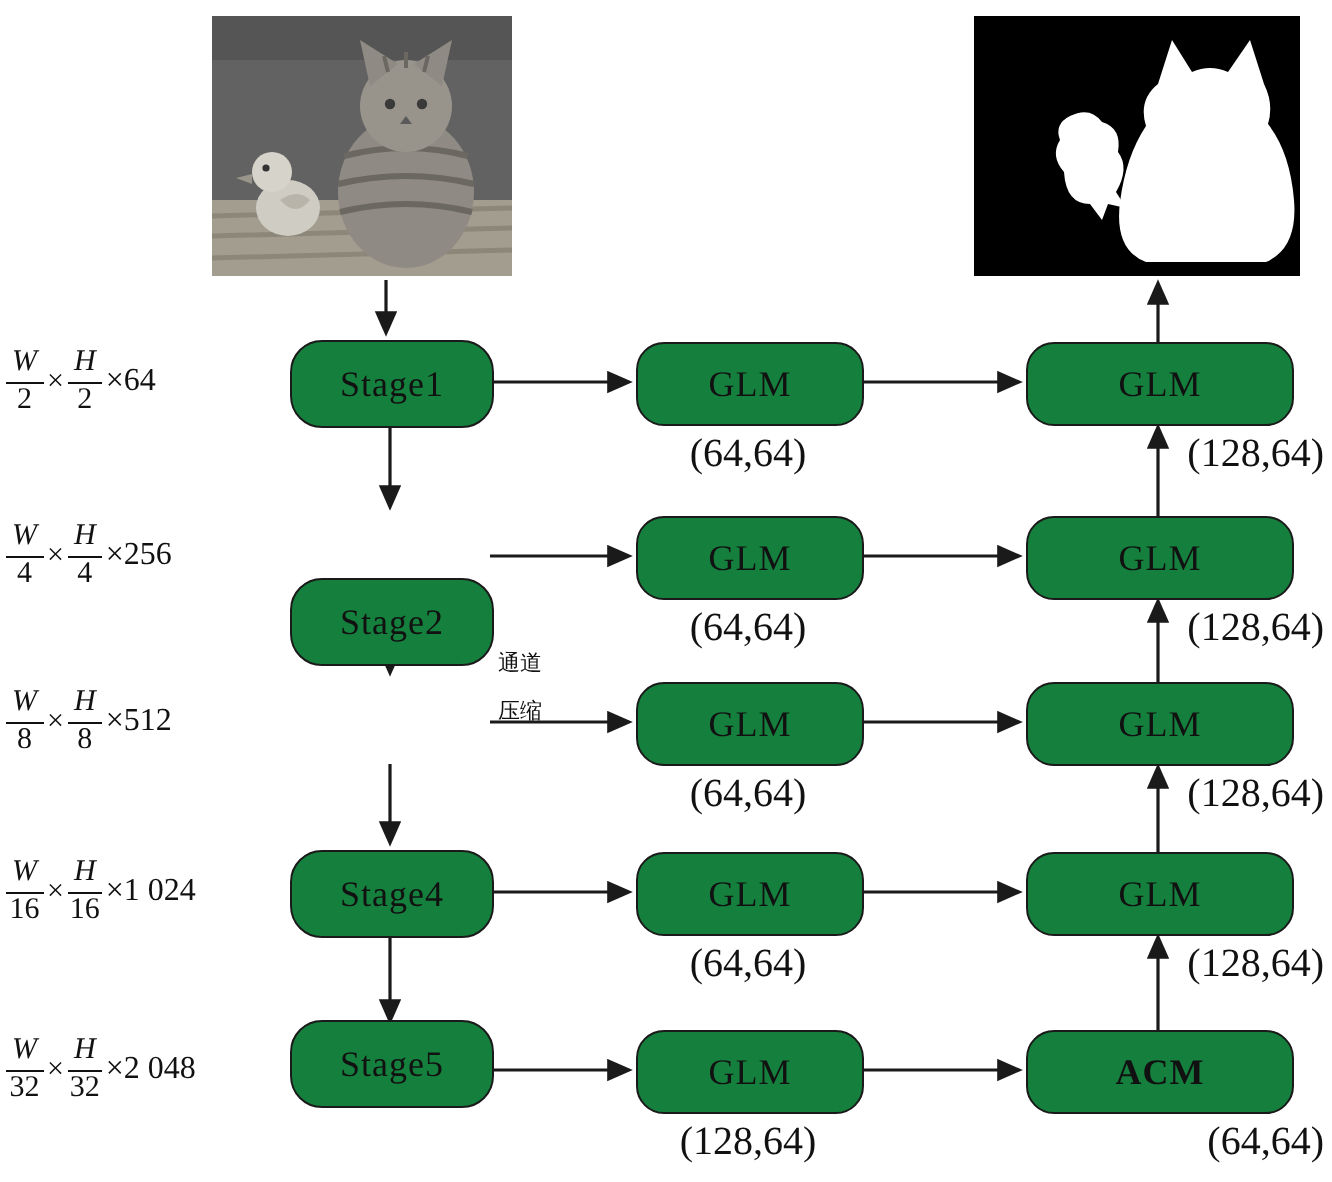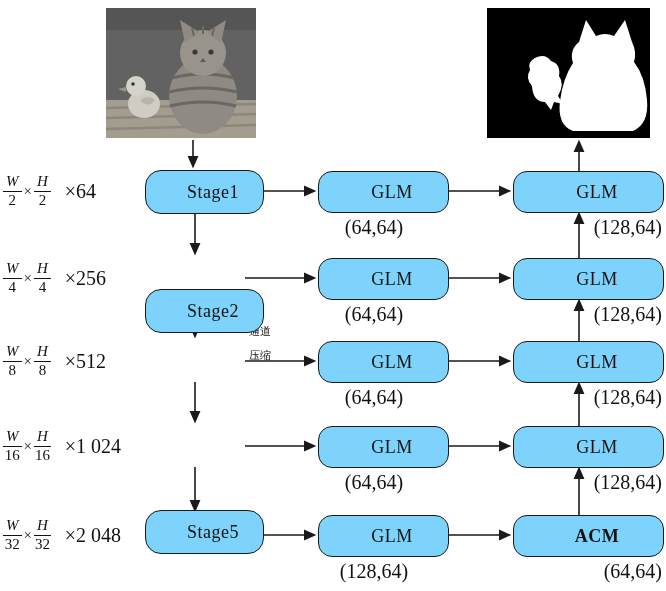--- a/index.html
+++ b/index.html
@@ -1,32 +1,32 @@
 <!DOCTYPE html>
 <html><head>
 <meta charset="utf-8">
 <style>
   html,body{margin:0;padding:0;background:#ffffff;}
   #canvas{position:relative;width:666px;height:591px;background:#fff;overflow:hidden;
           font-family:"Liberation Serif",serif;color:#111;}
   .arrows{position:absolute;left:0;top:0;}
-  .box{position:absolute;background:#7dd3fc;border:1.6px solid #1a1a1a;border-radius:16px;
-       display:flex;align-items:center;justify-content:center;font-size:18px;letter-spacing:.5px;padding-left:17px;}
+  .box{position:absolute;background:#15803d;border:1.6px solid #1a1a1a;border-radius:16px;
+       display:flex;align-items:center;justify-content:center;font-size:18px;letter-spacing:.5px;}
   .stage-box{left:145px;width:100px;height:42px;}
   .mid-box{left:318px;width:112px;height:40px;border-radius:14px;}
   .right-box{left:513px;width:132px;height:40px;border-radius:14px;}
   .caption{position:absolute;font-size:20px;}
   .mid-cap{left:318px;width:112px;text-align:center;}
   .right-cap{left:580px;width:82px;text-align:right;}
   .size-label{position:absolute;left:3px;height:44px;display:flex;align-items:center;font-size:16px;}
   .frac{display:inline-block;text-align:center;line-height:1.05;font-size:15px;}
   .frac .num{display:block;font-style:italic;border-bottom:1.4px solid #111;padding:0 3px 1px;}
   .frac .den{display:block;font-style:normal;padding-top:1px;}
   .mult{font-size:15px;margin:0 2px;}
-  .chan{font-size:20px;margin-left:14px;white-space:nowrap;}
+  .chan{font-size:16px;margin-left:2px;white-space:nowrap;}
   .annotation{position:absolute;left:249px;top:320px;width:54px;font-size:11px;line-height:24px;
               text-align:left;font-family:"DejaVu Sans",sans-serif;}
   .img-frame{position:absolute;top:8px;}
   .img-frame svg{display:block;}
 </style>
 </head>
 <body>
 
 <div id="canvas">
 
@@ -158,20 +158,21 @@
       <span class="num">W</span>
       <span class="den">16</span>
     </span>
     <span class="mult">×</span>
     <span class="frac">
       <span class="num">H</span>
       <span class="den">16</span>
     </span>
     <span class="chan">×1 024</span>
   </div>
+  <div class="box stage-box" style="top:425px;">Stage4</div>
   <div class="box mid-box" style="top:426px;">GLM</div>
   <div class="caption mid-cap" style="top:471px;">(64,64)</div>
   <div class="box right-box" style="top:426px;">GLM</div>
   <div class="caption right-cap" style="top:471px;">(128,64)</div>
 
   <div class="size-label" style="top:513px;">
     <span class="frac">
       <span class="num">W</span>
       <span class="den">32</span>
     </span>

